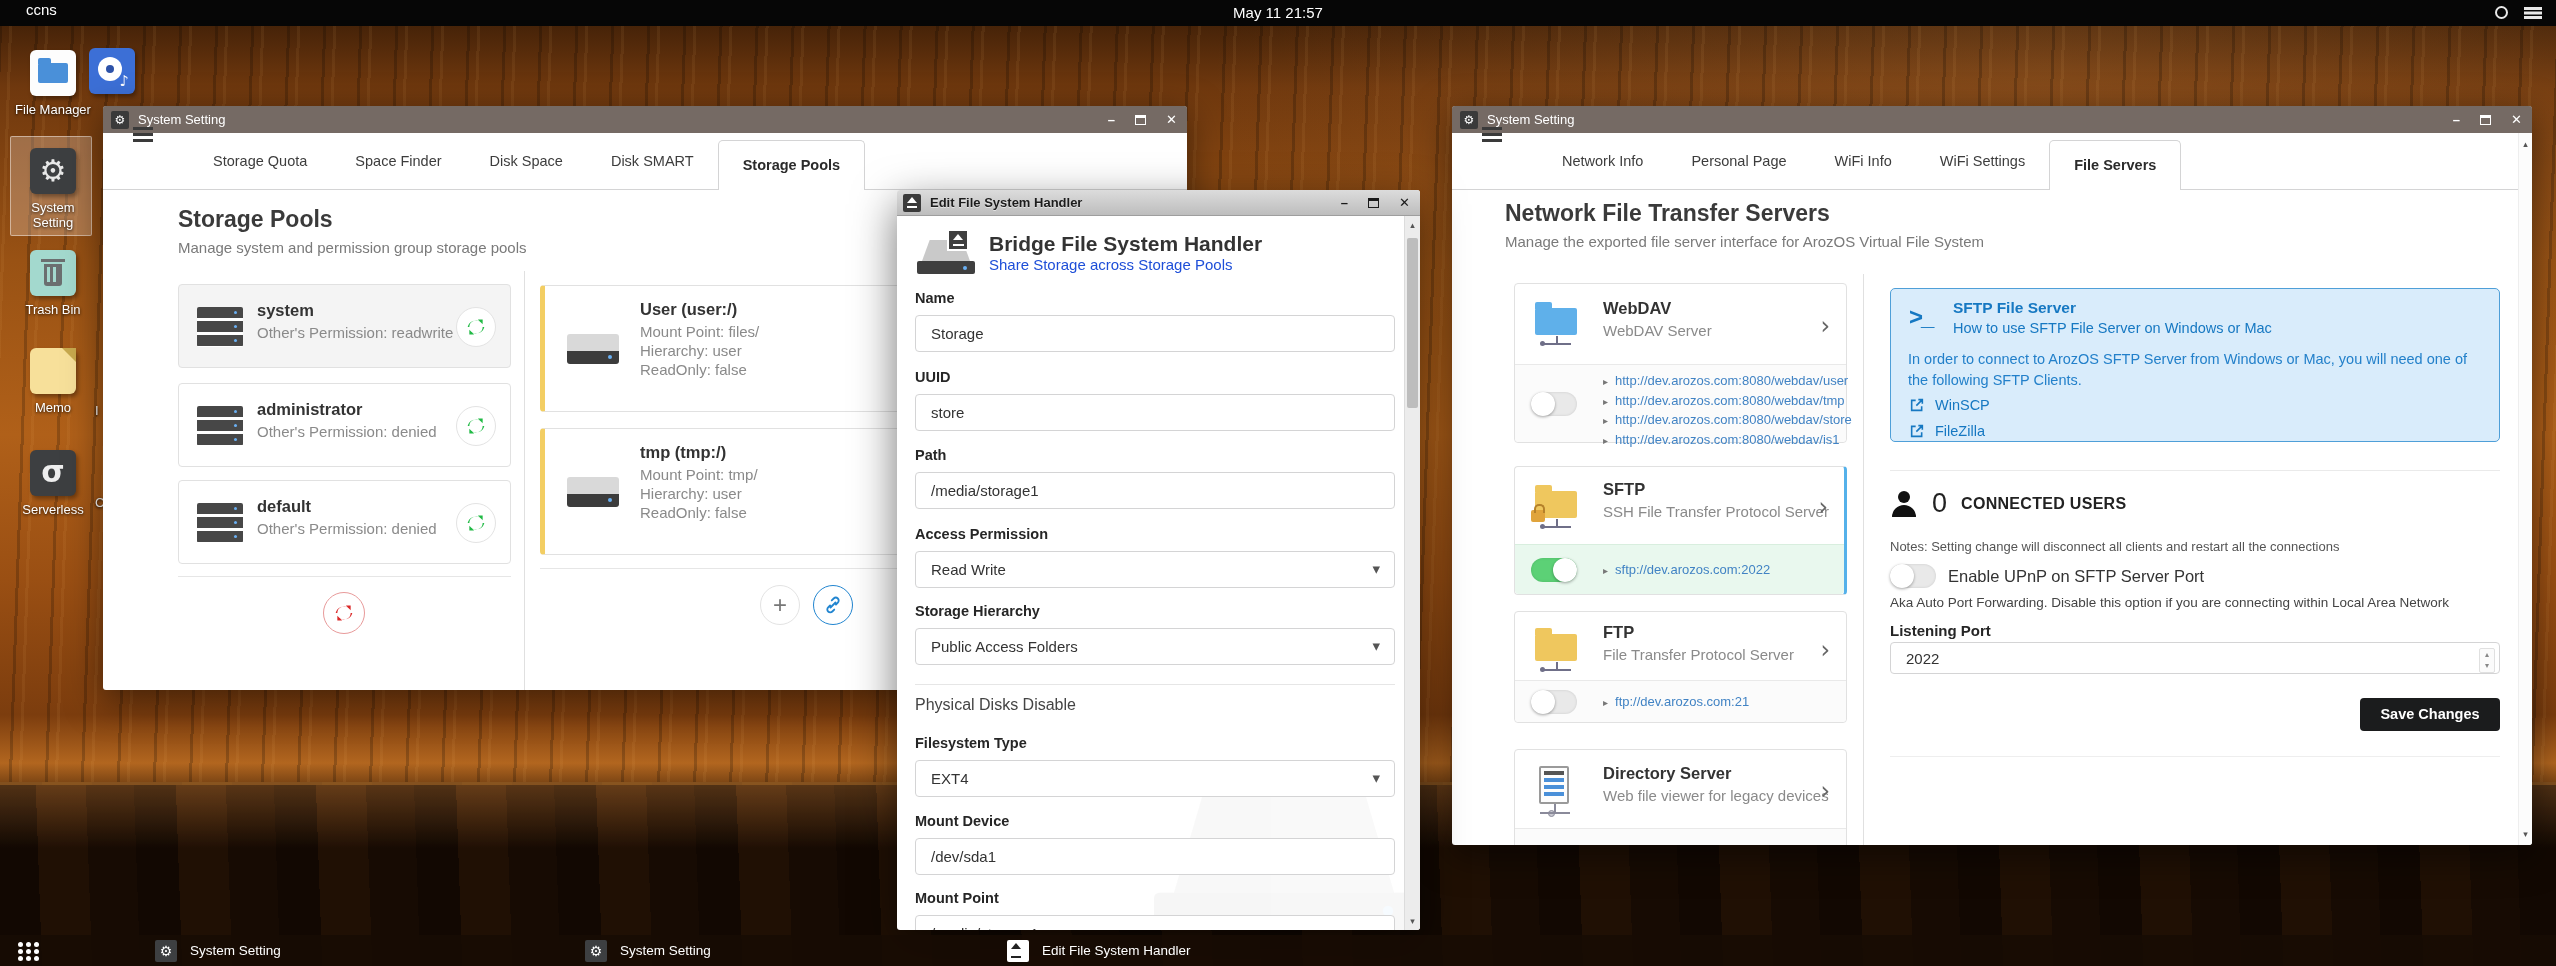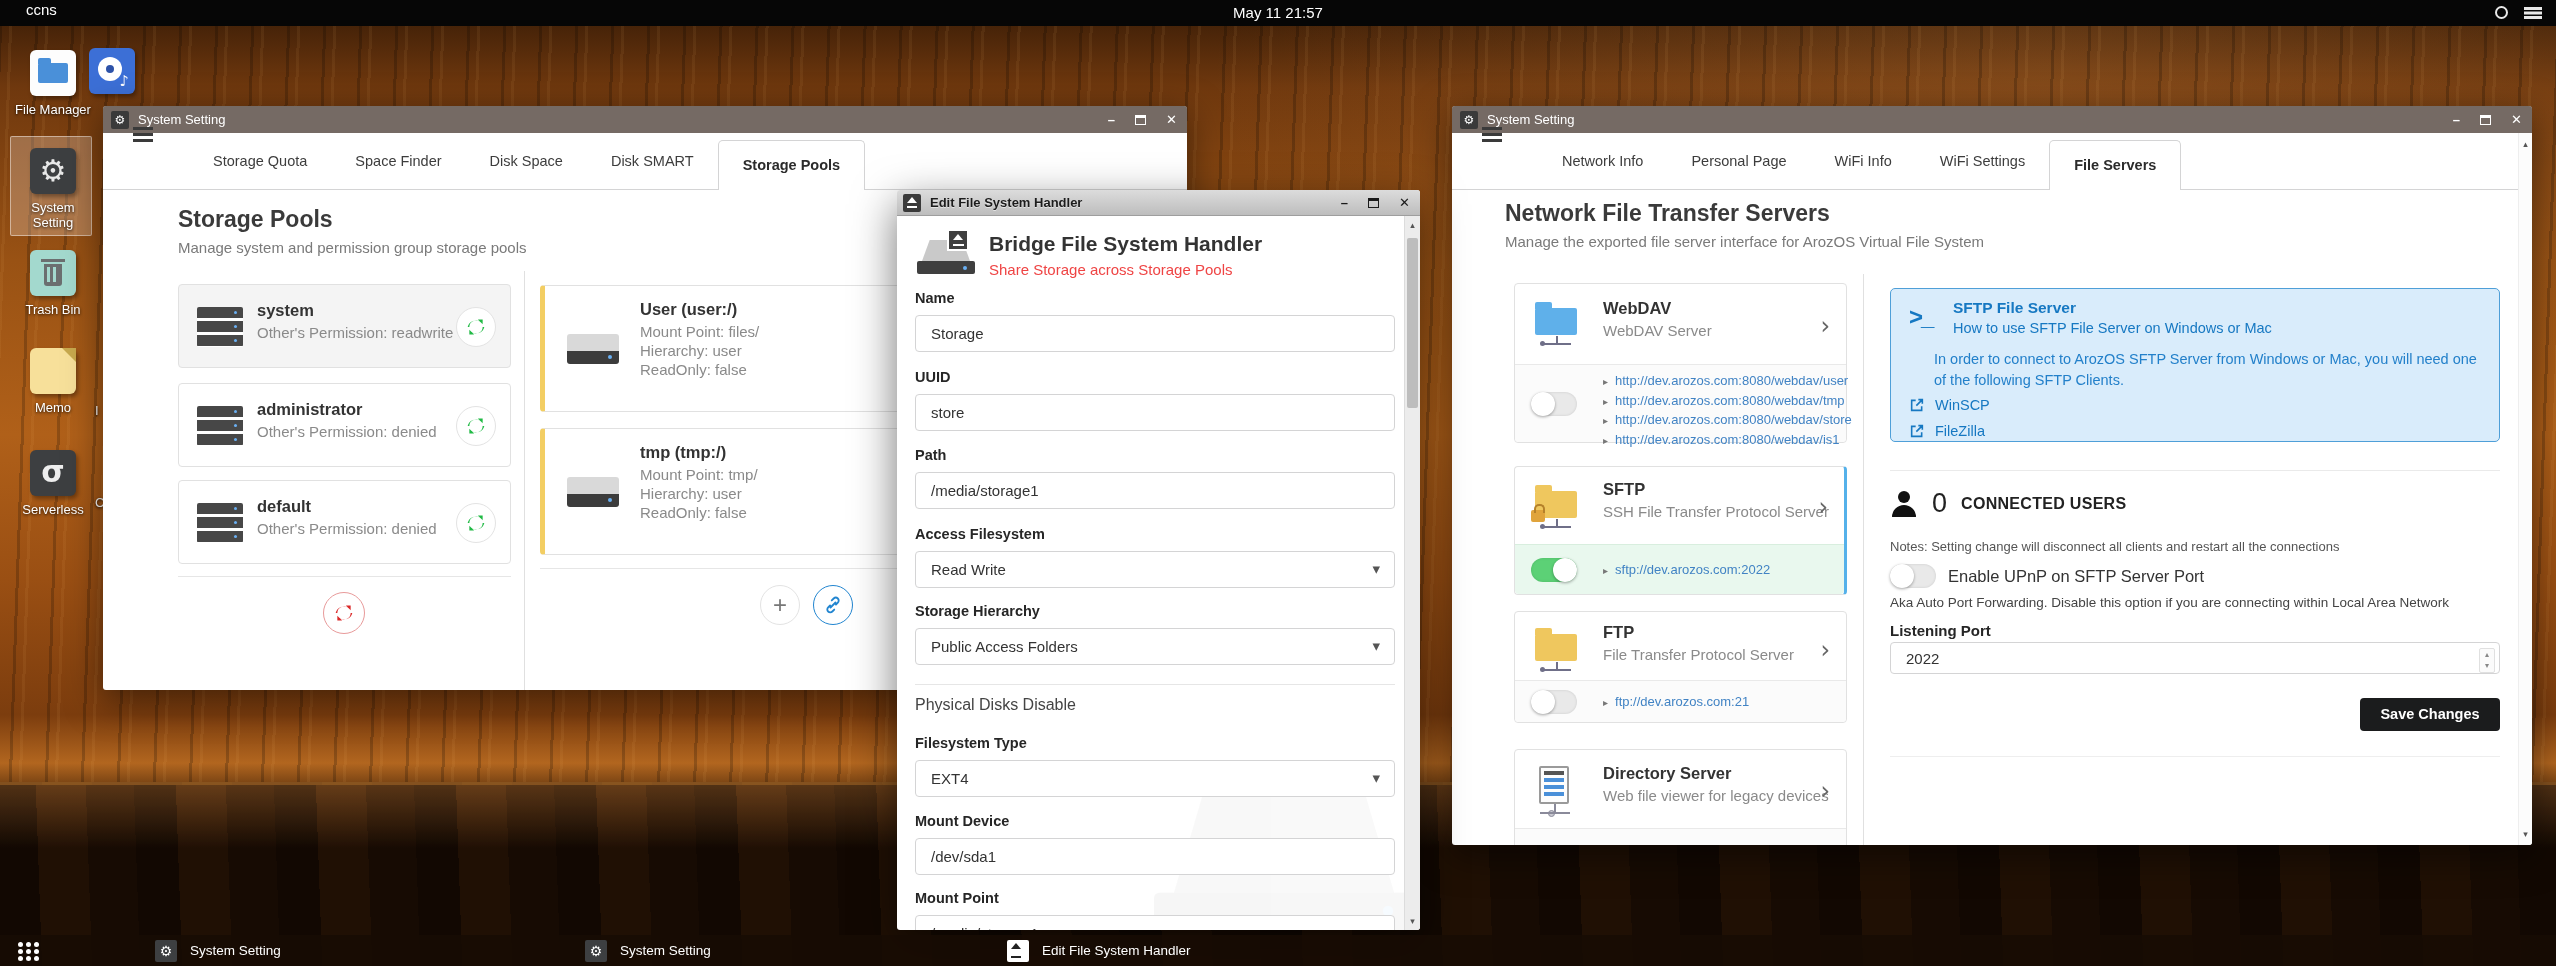--- a/index.html
+++ b/index.html
@@ -149,21 +149,21 @@
   .ib-badge { position:absolute; top:-3px; right:6px; width:22px; height:22px; background:#3f3f3f; border:2px solid #fff; color:#fff; }
   .ib-badge::before { content:""; position:absolute; left:3.5px; top:3px; border-left:5.5px solid transparent; border-right:5.5px solid transparent; border-bottom:6px solid #fff; }
   .ib-badge::after { content:""; position:absolute; left:3.5px; bottom:3px; width:11px; height:2.5px; background:#fff; }
   .watermark { position:absolute; right:6px; bottom:-20px; opacity:.06; transform:scale(2.6); transform-origin:bottom right; }
 
   
   .infobox { position:absolute; background:#d9ecfb; border:1px solid #4f9fd8; border-radius:5px; color:#1678c2; }
   .ib-term { position:absolute; left:18px; top:14px; font-weight:bold; font-size:24px; letter-spacing:-2px; color:#1678c2; }
   .info-title { font-size:15.5px; font-weight:bold; }
   .info-sub { font-size:14.5px; margin-top:3px; }
-  .info-body { position:absolute; left:17px; right:20px; top:60px; font-size:14.5px; line-height:21px; color:#2380ca;margin-left:26px; }
+  .info-body { position:absolute; left:17px; right:20px; top:60px; font-size:14.5px; line-height:21px; color:#2380ca; }
   .client-link { position:absolute; left:18px; display:flex; align-items:center; gap:10px; font-size:14.5px; color:#1678c2; }
 
   .icon-person { position:relative; width:28px; height:26px; }
   .icon-person::before { content:""; position:absolute; left:8px; top:0; width:12px; height:12px; border-radius:50%; background:#111; }
   .icon-person::after { content:""; position:absolute; left:2px; bottom:0; width:24px; height:12px; border-radius:12px 12px 0 0; background:#111; }
 
   .save-btn { position:absolute; width:140px; height:33px; background:#1b1c1d; color:#fff; font-size:14.5px; font-weight:bold; border-radius:4px; text-align:center; line-height:33px; }
 
   .port-input { position:relative; }
   .spinner { position:absolute; right:5px; top:6px; width:16px; height:25px; border:1px solid #e0e0e0; border-radius:2px; background:#fbfbfb; text-align:center; font-size:8px; color:#888; line-height:11px; font-family:"DejaVu Sans",sans-serif; }
@@ -495,37 +495,37 @@
 
     <div style="position:absolute; left:20px; top:42px;">
       <div class="icon-bridge">
         <div class="ib-top"></div>
           <div class="ib-bot"></div>
           <div class="ib-badge"></div>
       </div>
     </div>
     <div style="position:absolute; left:92px; top:42px;">
       <div style="font-size:21px; font-weight:bold; color:#333;">Bridge File System Handler</div>
-      <div style="font-size:15px; color:#ef4444; margin-top:5px;">Share Storage across Storage Pools</div>
+      <div style="font-size:15px; color:#1d4ed8; ">Share Storage across Storage Pools</div>
     </div>
 
     <div class="dlg-field" style="top:100px;">
       <div class="fld-label">Name</div>
       <input class="fld-input" value="Storage" style="">
     </div>
     <div class="dlg-field" style="top:179px;">
       <div class="fld-label">UUID</div>
       <input class="fld-input" value="store" style="">
     </div>
     <div class="dlg-field" style="top:257px;">
       <div class="fld-label">Path</div>
       <input class="fld-input" value="/media/storage1" style="">
     </div>
     <div class="dlg-field" style="top:336px;">
-      <div class="fld-label">Access Filesystem</div>
+      <div class="fld-label">Access Permission</div>
       <div class="fld-select"><span>Read Write</span></div>
     </div>
     <div class="dlg-field" style="top:413px;">
       <div class="fld-label">Storage Hierarchy</div>
       <div class="fld-select"><span>Public Access Folders</span></div>
     </div>
 
     <div class="hdiv" style="left:18px; top:494px; width:480px;"></div>
     <div style="position:absolute; left:18px; top:506px; font-size:16px; color:#444;">Physical Disks Disable</div>
 

